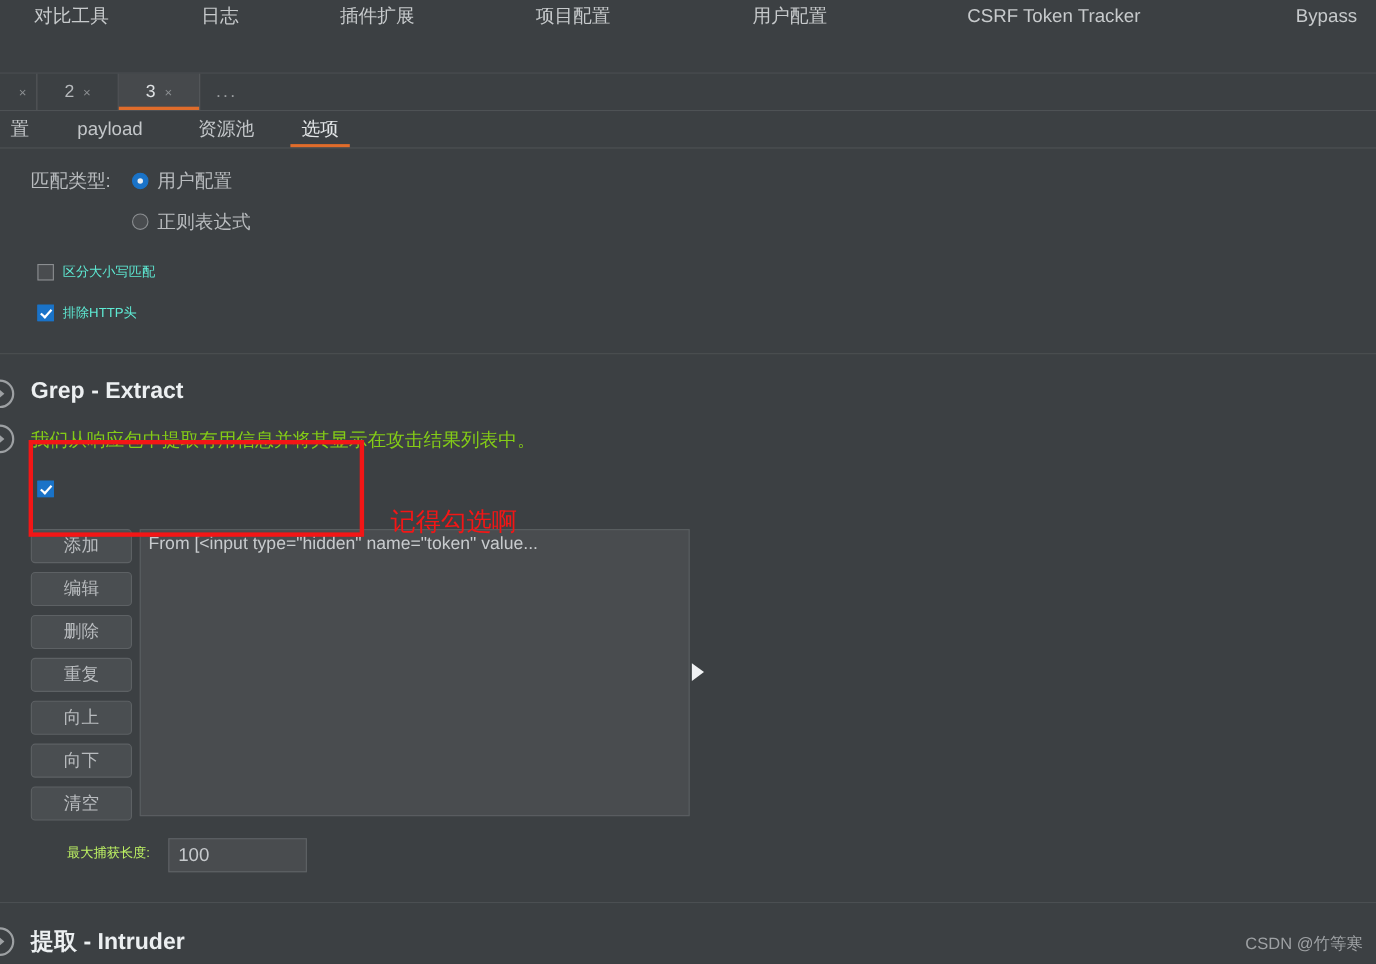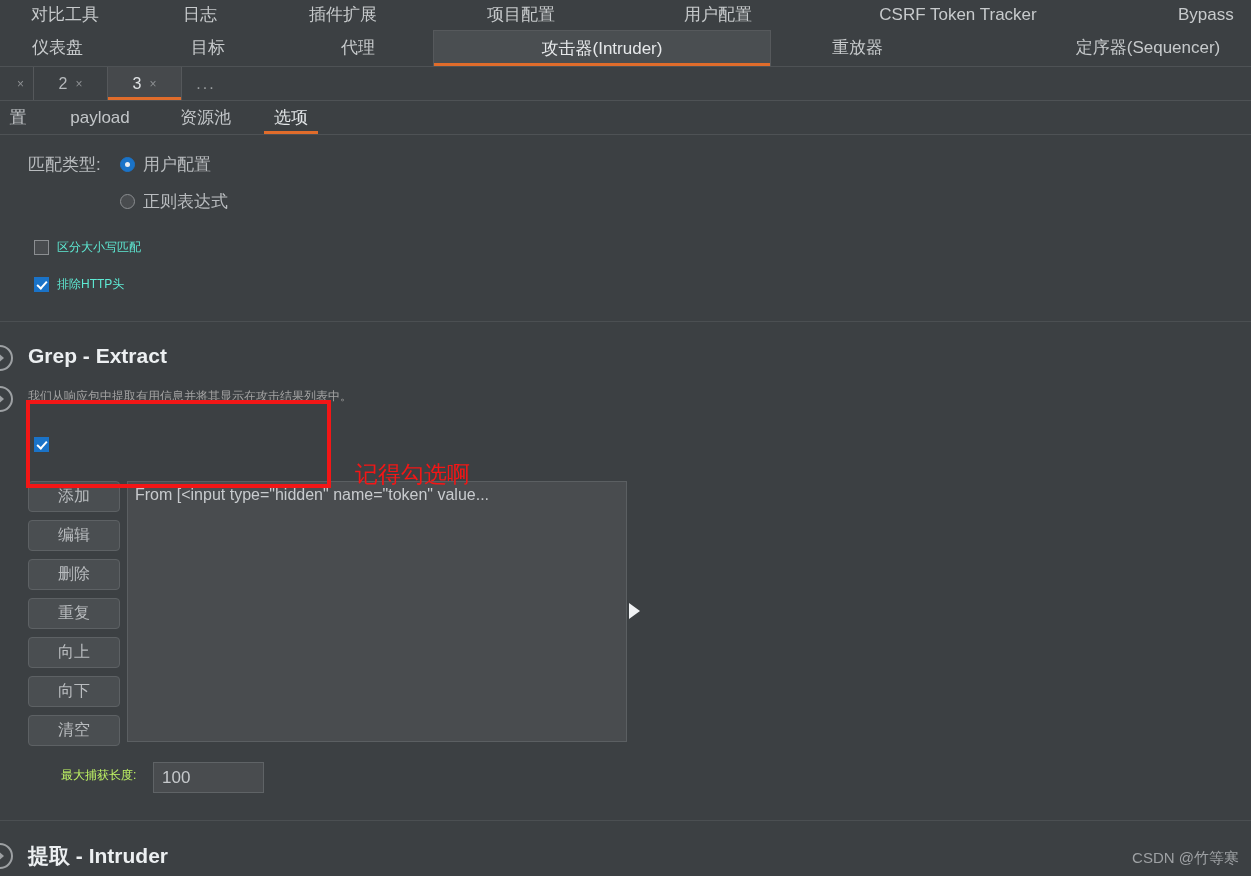--- a/index.html
+++ b/index.html
@@ -115,21 +115,21 @@
     width: 4px; height: 8px; border: solid #ffffff;
     border-width: 0 2px 2px 0; transform: rotate(42deg);
   }
   .check-row .txt { margin-left: 8px; color: #5eead4; font-size: 12px; white-space: nowrap; }
 
   
   .sec-divider { position: absolute; left: 0; width: 1251px; height: 1px; background: #4b4f52; }
   .sec-title {
     position: absolute; font-size: 21px; font-weight: bold; color: #eceff1; white-space: nowrap;
   }
-  .sec-desc { position: absolute; font-size: 12px; color: #a3a3a3; white-space: nowrap; }
+  .sec-desc { position: absolute; font-size: 17px; color: #84cc16; white-space: nowrap; }
 
   .collapse-ico {
     position: absolute; width: 26px; height: 26px; border-radius: 50%;
     border: 2px solid #9da0a3;
   }
   .collapse-ico::after {
     content: ""; position: absolute; left: 8px; top: 5px;
     border-left: 7px solid #9da0a3;
     border-top: 6px solid transparent;
     border-bottom: 6px solid transparent;
@@ -158,21 +158,21 @@
     position: absolute; left: 629px; top: 603px;
     width: 0; height: 0;
     border-left: 11px solid #f0f2f4;
     border-top: 8px solid transparent;
     border-bottom: 8px solid transparent;
   }
 
   
   .maxcap-label { position: absolute; left: 28px; top: 767px; font-size: 12px; color: #bef264; margin-left: 33px; }
   .maxcap-input {
-    position: absolute; left: 153px; top: 762px; width: 111px; height: 31px;
+    position: absolute; left: 153px; top: 762px; width: 126px; height: 31px;
     background: #494c4f; border: 1px solid #5f6366; color: #c6c9cc;
     font-size: 17px; padding: 0 8px; line-height: 29px;
     font-family: "Liberation Sans", sans-serif;
   }
 
   
   .anno-box {
     position: absolute; left: 26px; top: 400px; width: 305px; height: 88px;
     border: 4px solid #f31616; background: transparent; pointer-events: none;
   }
@@ -194,28 +194,20 @@
   <div class="topnav">
     <div class="item" style="left:10px;width:110px;text-align:center">对比工具</div>
     <div class="item" style="left:160px;width:80px;text-align:center">日志</div>
     <div class="item" style="left:288px;width:110px;text-align:center">插件扩展</div>
     <div class="item" style="left:466px;width:110px;text-align:center">项目配置</div>
     <div class="item" style="left:642px;width:110px;text-align:right">用户配置</div>
     <div class="item" style="left:858px;width:200px;text-align:center">CSRF Token Tracker</div>
     <div class="item" style="left:1178px;width:90px;text-align:left">Bypass</div>
   </div>
 
-  <div class="mainnav">
-    <div class="item" style="left:10px;width:95px">仪表盘</div>
-    <div class="item" style="left:168px;width:80px">目标</div>
-    <div class="item" style="left:318px;width:80px">代理</div>
-    <div class="item active" style="left:433px;width:338px">攻击器(Intruder)</div>
-    <div class="item" style="left:810px;width:95px">重放器</div>
-    <div class="item" style="left:1048px;width:200px">定序器(Sequencer)</div>
-  </div>
   <div class="navsep"></div>
 
   <div class="numtabs">
     <div class="numtab" style="left:0px;width:34px">
       <span class="lbl"></span>
       <span class="x">×</span>
     </div>
     <div class="numtab" style="left:34px;width:74px">
       <span class="lbl">2</span>
       <span class="x">×</span>

